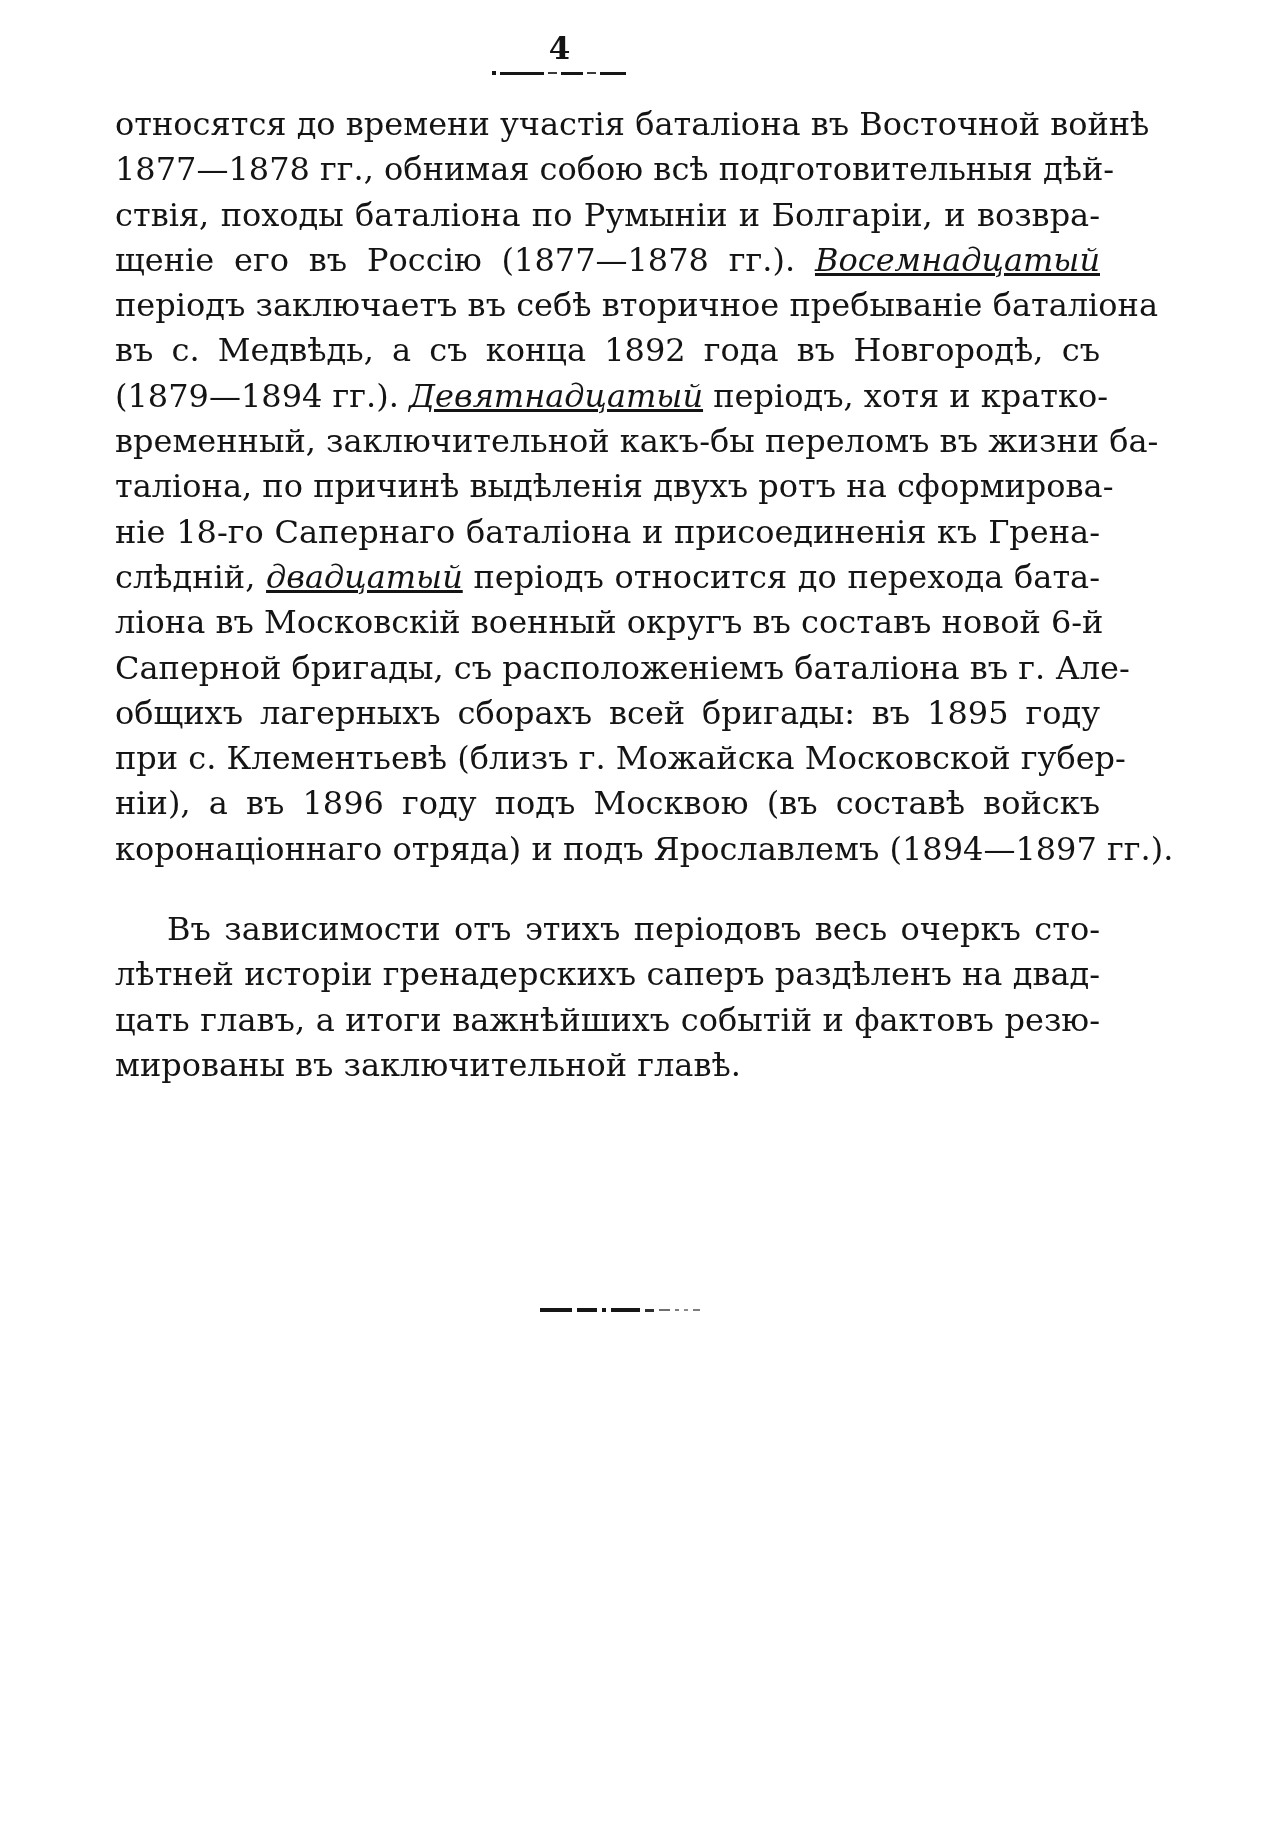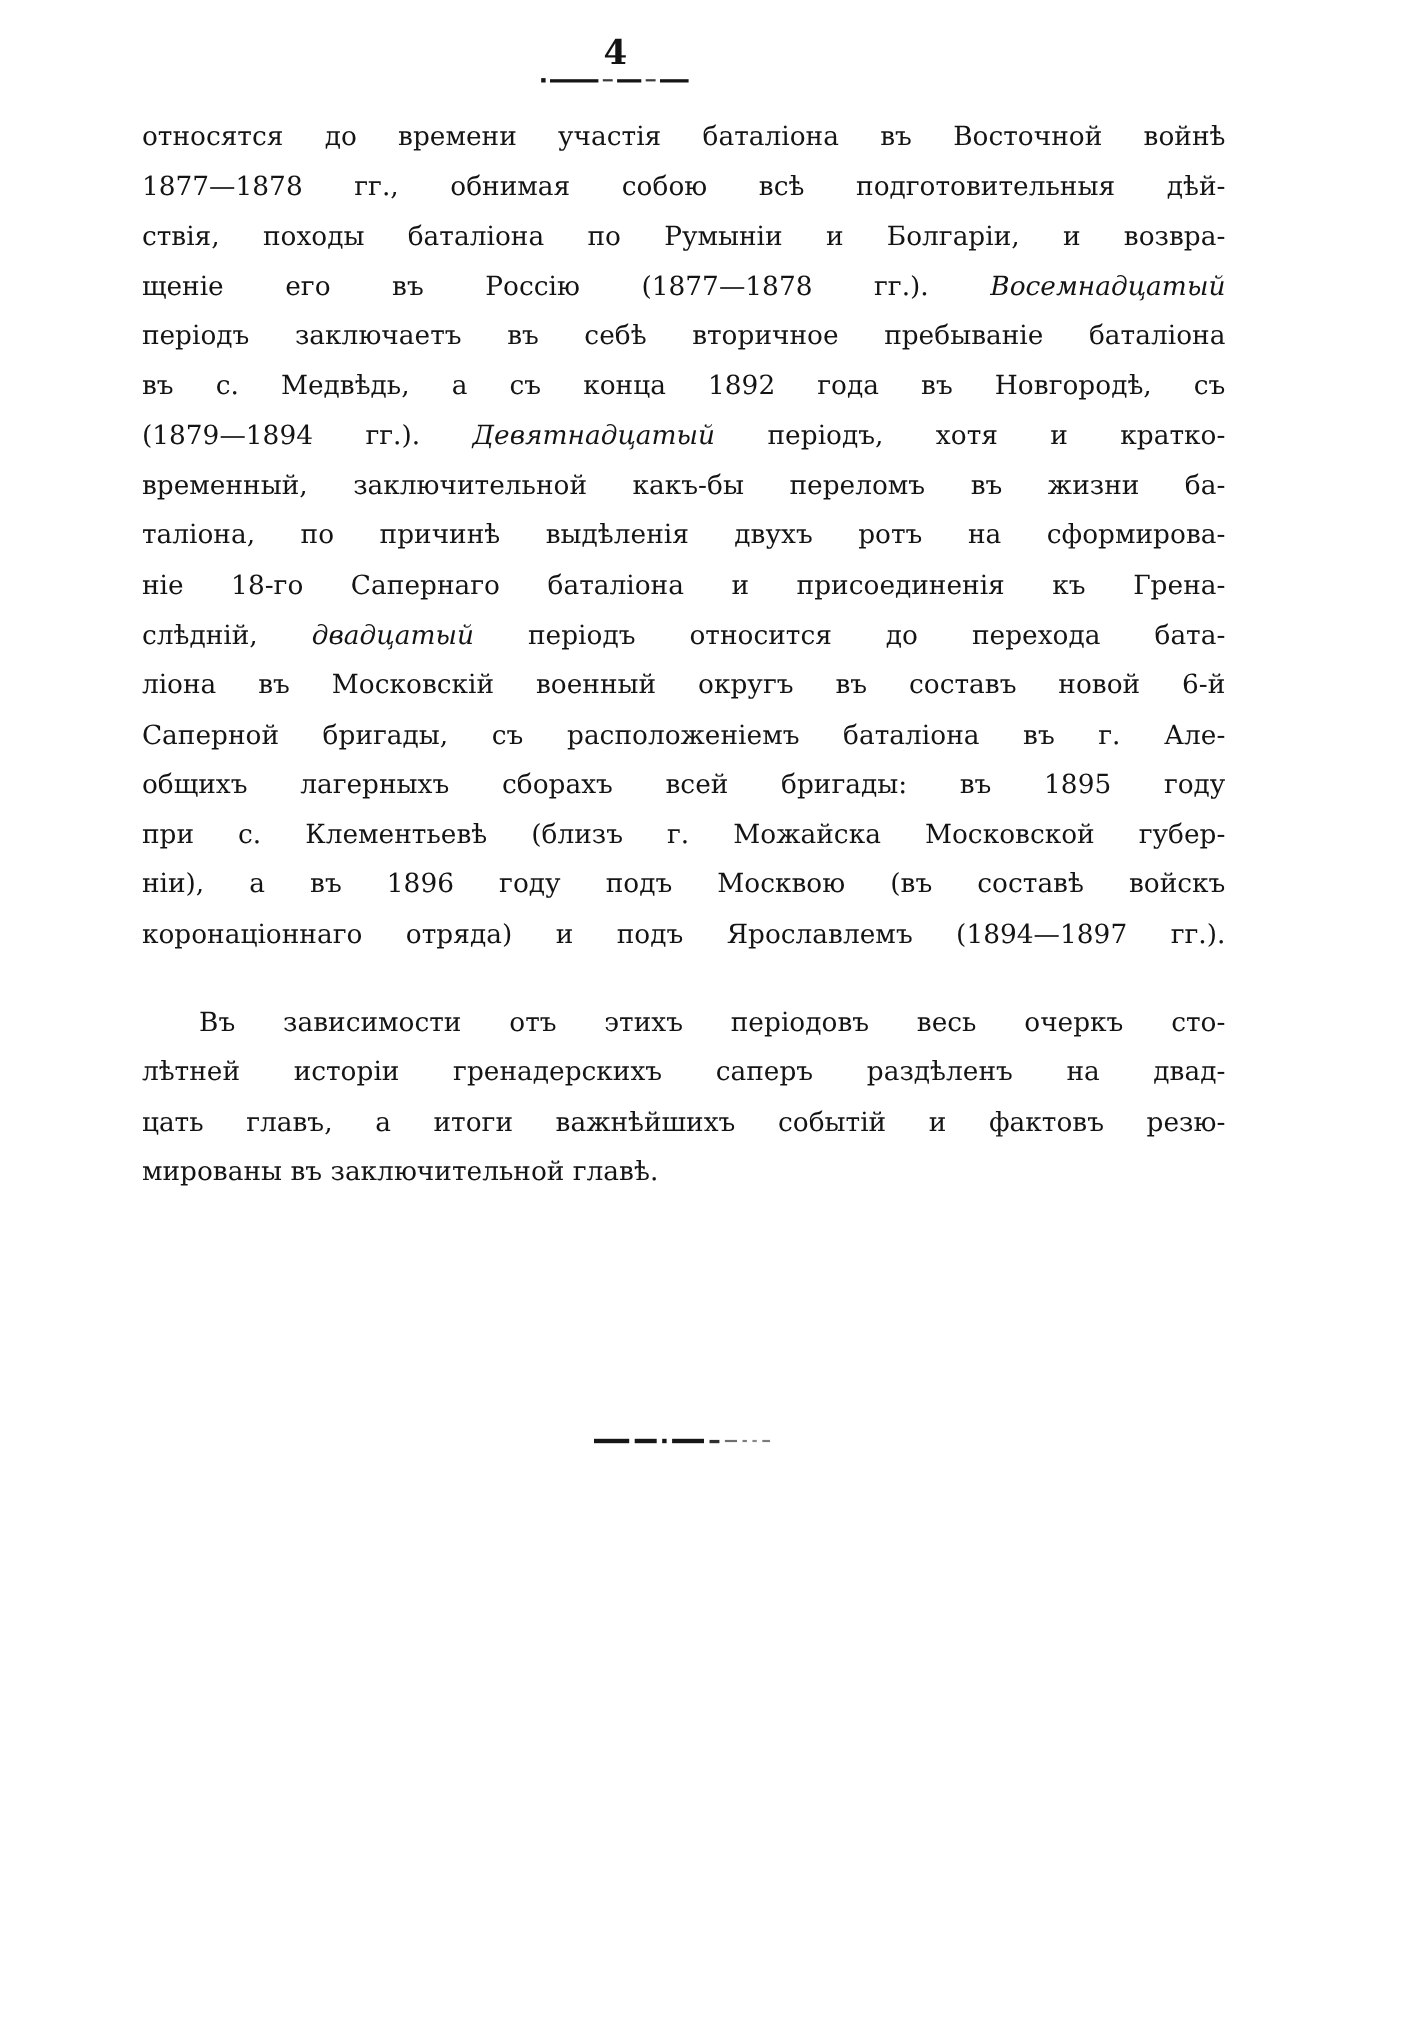--- a/index.html
+++ b/index.html
@@ -39,37 +39,37 @@
   .header-rule .seg { background: #161616; height: 3px; }
   .header-rule .seg.dot   { width: 4px;  height: 4px; }
   .header-rule .seg.long  { width: 44px; }
   .header-rule .seg.mid   { width: 22px; }
   .header-rule .seg.short { width: 9px; height: 2px; background: #3a3a3a; }
   .header-rule .seg.tail  { width: 26px; }
   
   .body-text {
     position: absolute;
     top: 102px;
-    left: 129px;
+    left: 115px;
     width: 985px;
-    font-size: 24px;
+    font-size: 32px;
     line-height: 45.3px;
   }
   .line {
     height: 45.3px;
     text-align: justify;
     text-align-last: justify;
     white-space: nowrap;
   }
   .line.no-justify {
     text-align: left;
     text-align-last: left;
   }
   .line.indent { text-indent: 52px; margin-top: 35px; }
-  .italic { font-style: italic; }
+  .italic { font-style: italic; text-decoration: underline; }
   
   .end-rule {
     position: absolute;
     top: 1308px;
     left: 540px;
     width: 160px;
     display: flex;
     align-items: center;
     gap: 5px;
   }

